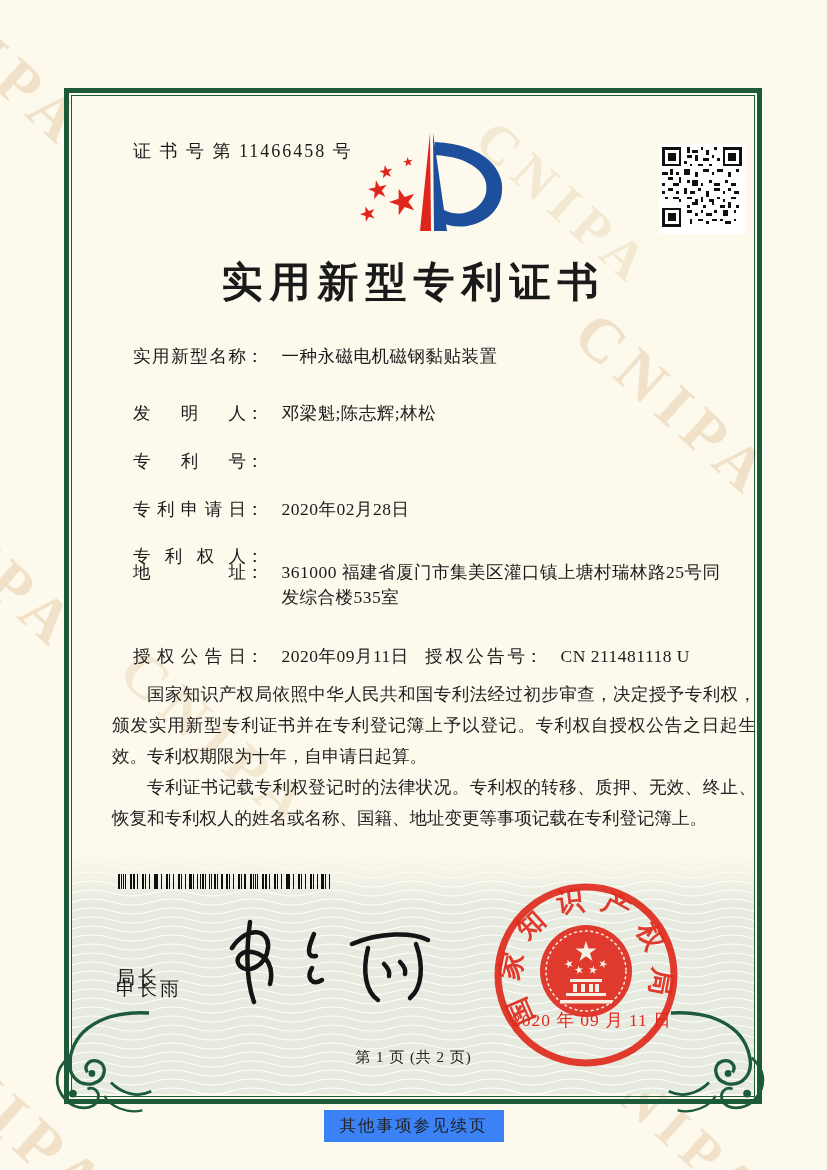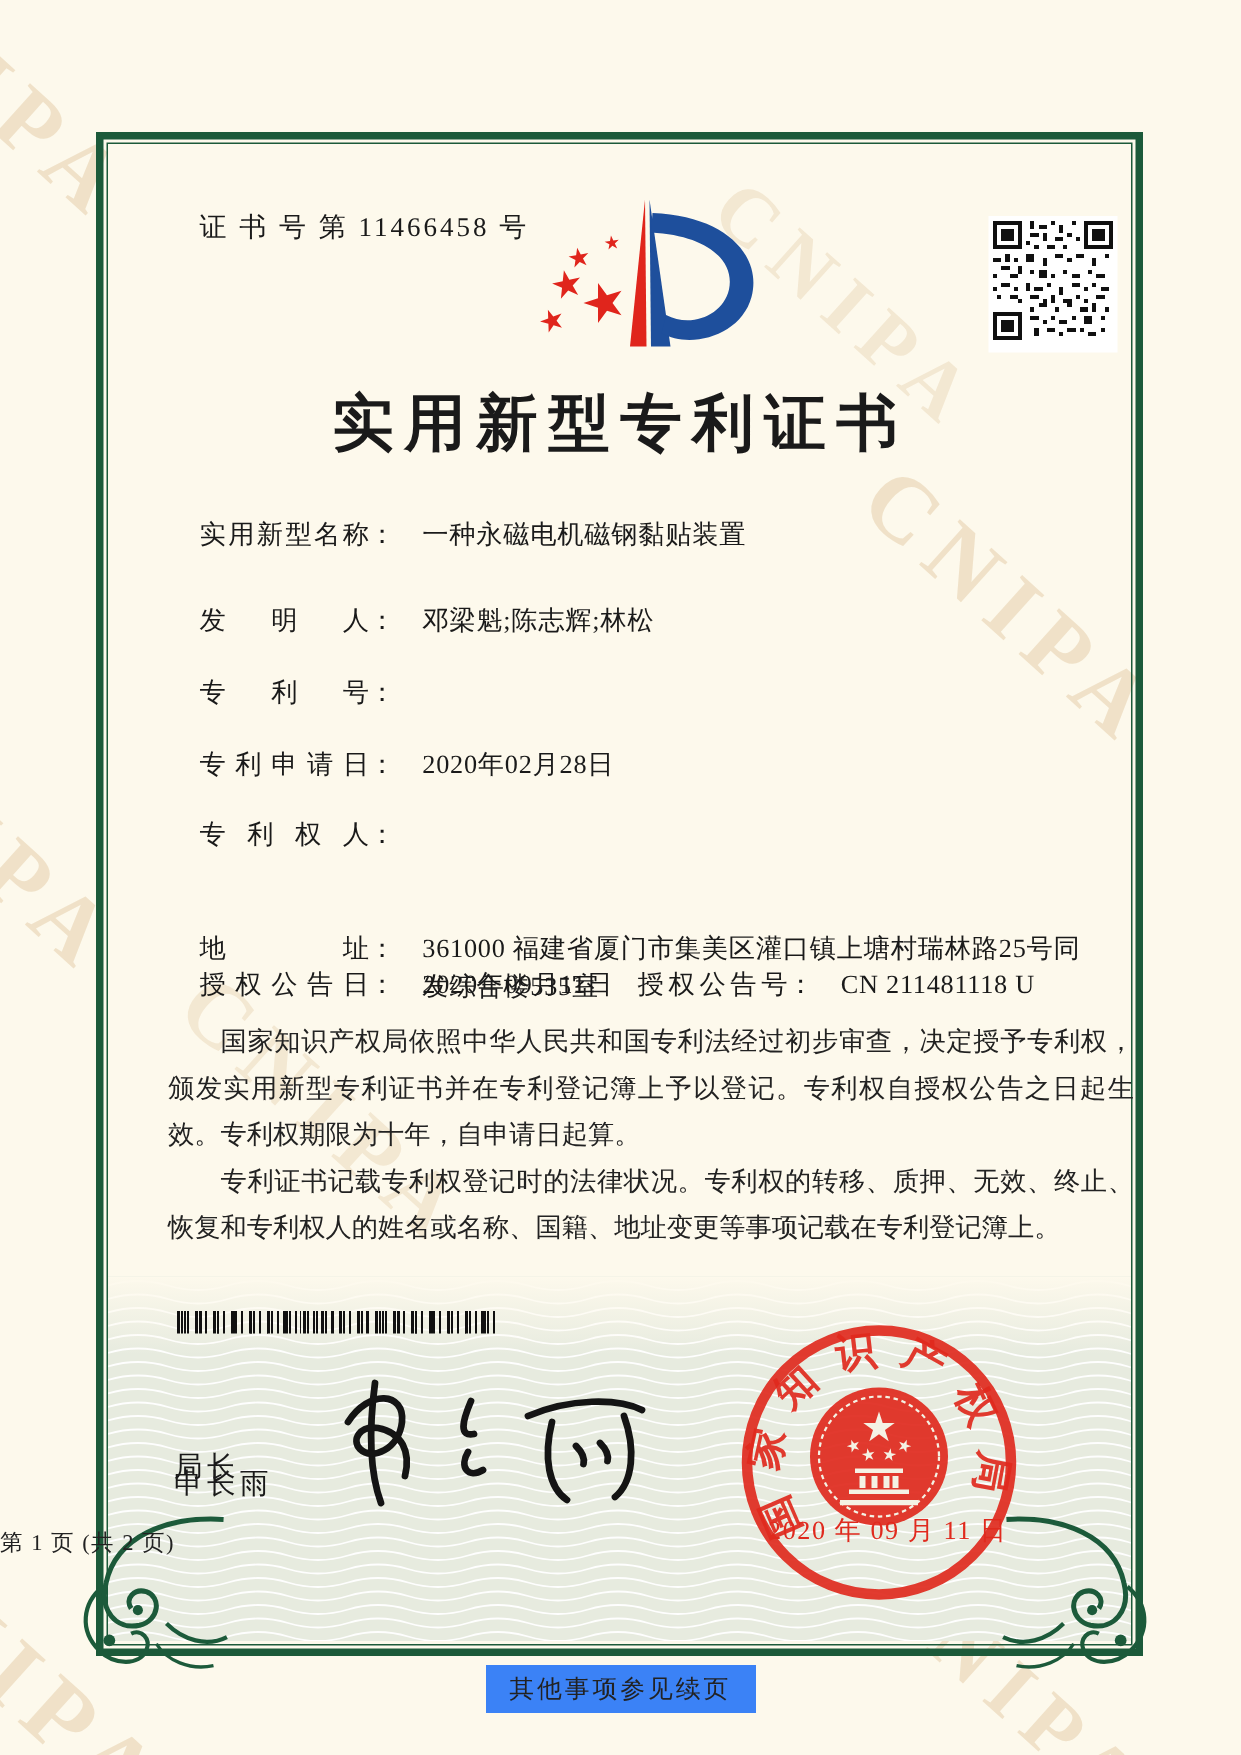--- a/index.html
+++ b/index.html
@@ -54,21 +54,21 @@
       repeating-linear-gradient(90deg,#101010 0 2px,transparent 2px 3px,#101010 3px 4px,transparent 4px 7px,#101010 7px 8px,transparent 8px 12px),
       repeating-linear-gradient(90deg,transparent 0 5px,#101010 5px 6px,transparent 6px 11px);}
   .sig-title{position:absolute;left:116px;top:942px;font-size:19px;letter-spacing:3px;z-index:3;
     font-family:"Liberation Sans","DejaVu Sans",sans-serif;margin-top:23px;}
   .sig-name{position:absolute;left:116px;top:976px;font-size:19px;letter-spacing:3px;z-index:3;
     font-family:"Liberation Sans","DejaVu Sans",sans-serif;}
   .signature{position:absolute;left:212px;top:908px;z-index:3;}
   .seal{position:absolute;left:486px;top:875px;z-index:4;}
   .seal-date{position:absolute;left:512px;top:1008px;z-index:5;
     color:#e02a1e;font-size:17.5px;letter-spacing:1px;white-space:nowrap;}
-  .page-num{position:absolute;left:0;top:1019px;width:100%;text-align:left;
+  .page-num{position:absolute;left:0;top:1048px;width:100%;text-align:center;
     font-size:15px;z-index:3;color:#222;letter-spacing:1px;}
   .cont-note{position:absolute;left:0;top:1110px;width:100%;text-align:center;z-index:2;}
   .cont-note span{display:inline-block;background:#3b82f6;padding:5px 16px;
     font-size:16.5px;letter-spacing:2px;color:#222;}
   
   .orn{position:absolute;z-index:3;}
   .orn-br{transform:scaleX(-1);}
 </style>
 </head>
 <body>
@@ -248,21 +248,21 @@
 </div>
 <div class="field-row" style="top:497px">
   <span class="flabel">专利申请日</span>
     <span class="colon">：</span>
   <span class="fvalue">2020年02月28日</span>
 </div>
 <div class="field-row" style="top:544px">
   <span class="flabel">专利权人</span>
     <span class="colon">：</span>
 </div>
-<div class="field-row" style="top:620px">
+<div class="field-row" style="top:560px">
   <span class="flabel">地址</span>
     <span class="colon">：</span>
   <span class="fvalue wrap">361000 福建省厦门市集美区灌口镇上塘村瑞林路25号同发综合楼535室</span>
 </div>
 <div class="field-row" style="top:644px;width:630px">
   <span class="flabel">授权公告日</span>
     <span class="colon">：</span>
   <span class="fvalue">2020年09月11日</span>
   <span class="fgroup2">
     <span class="flabel">授权公告号</span>

